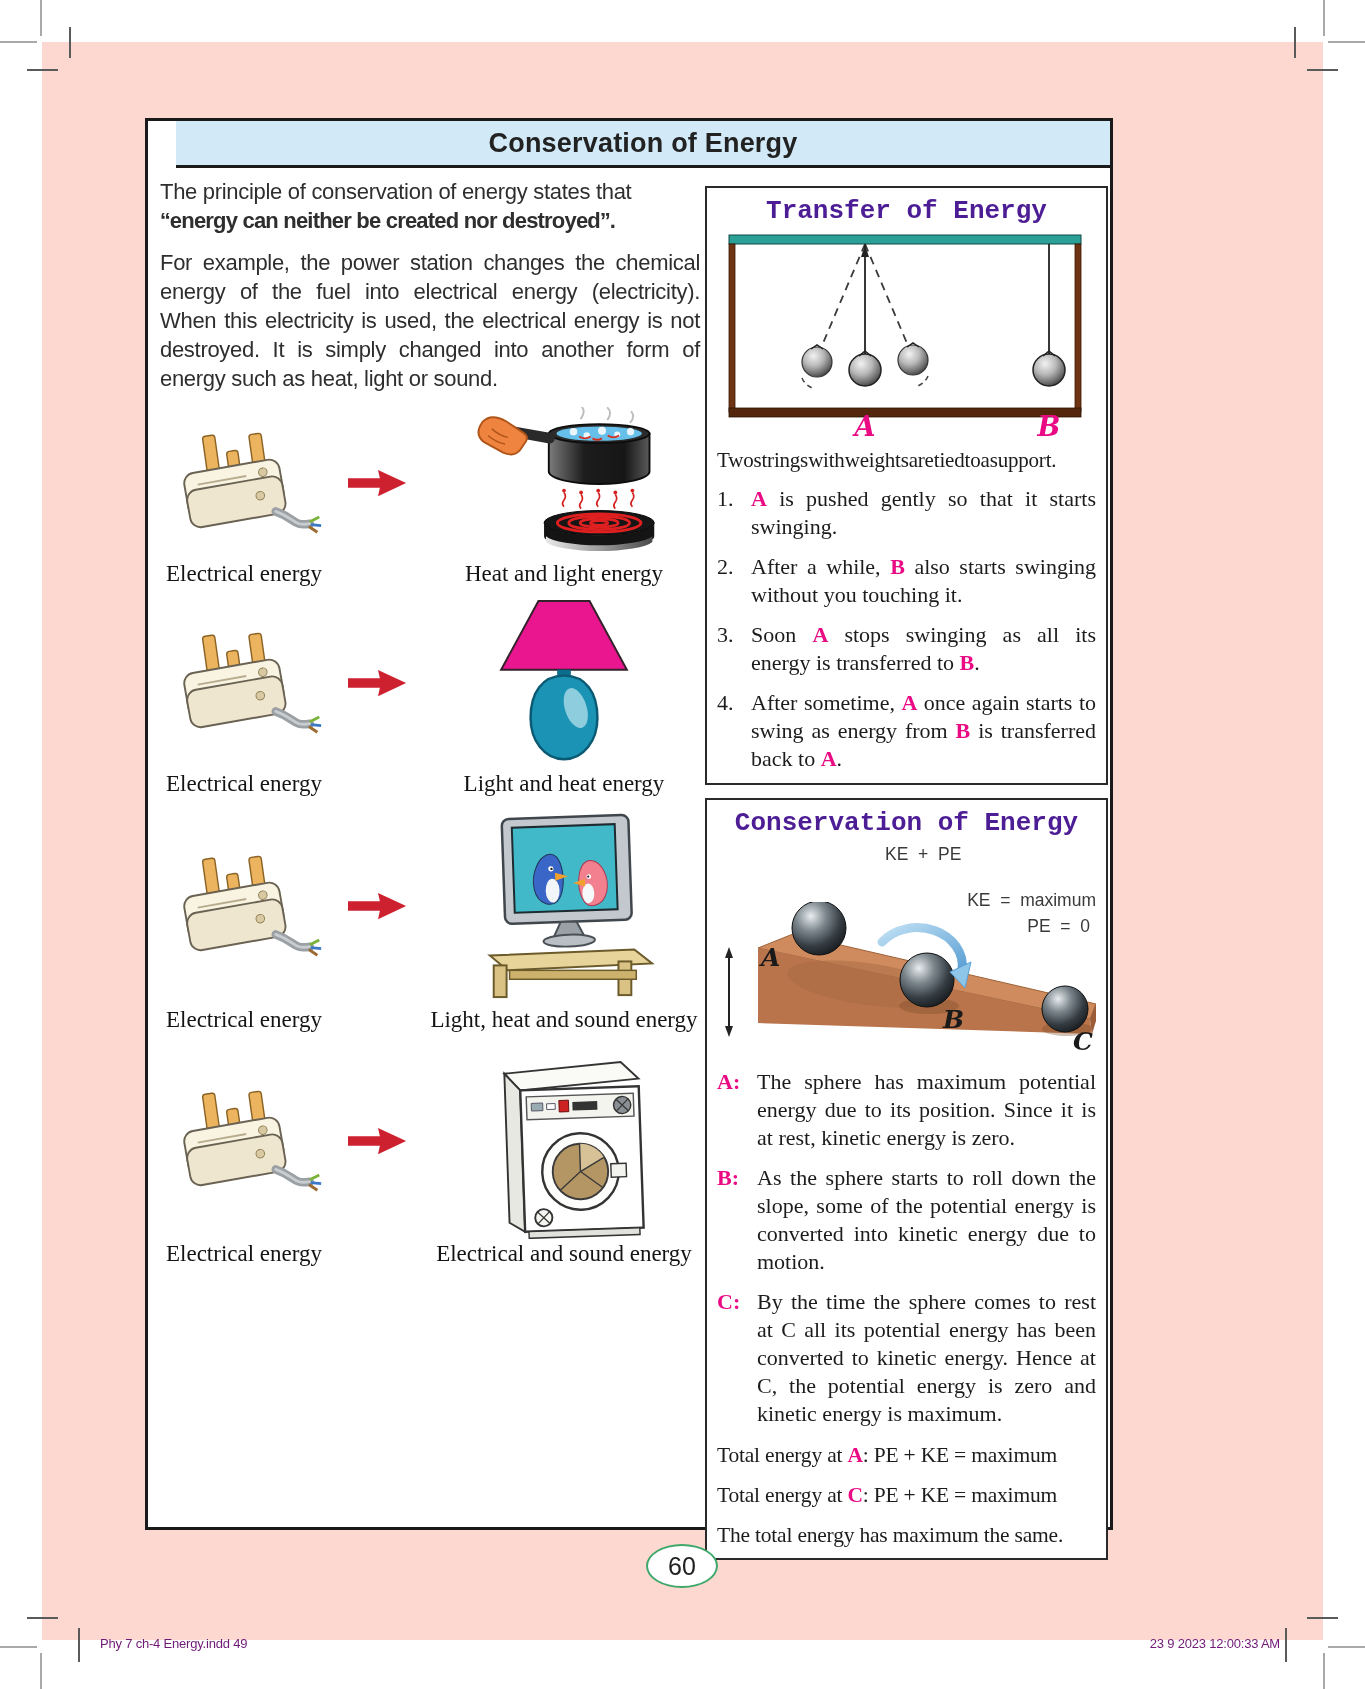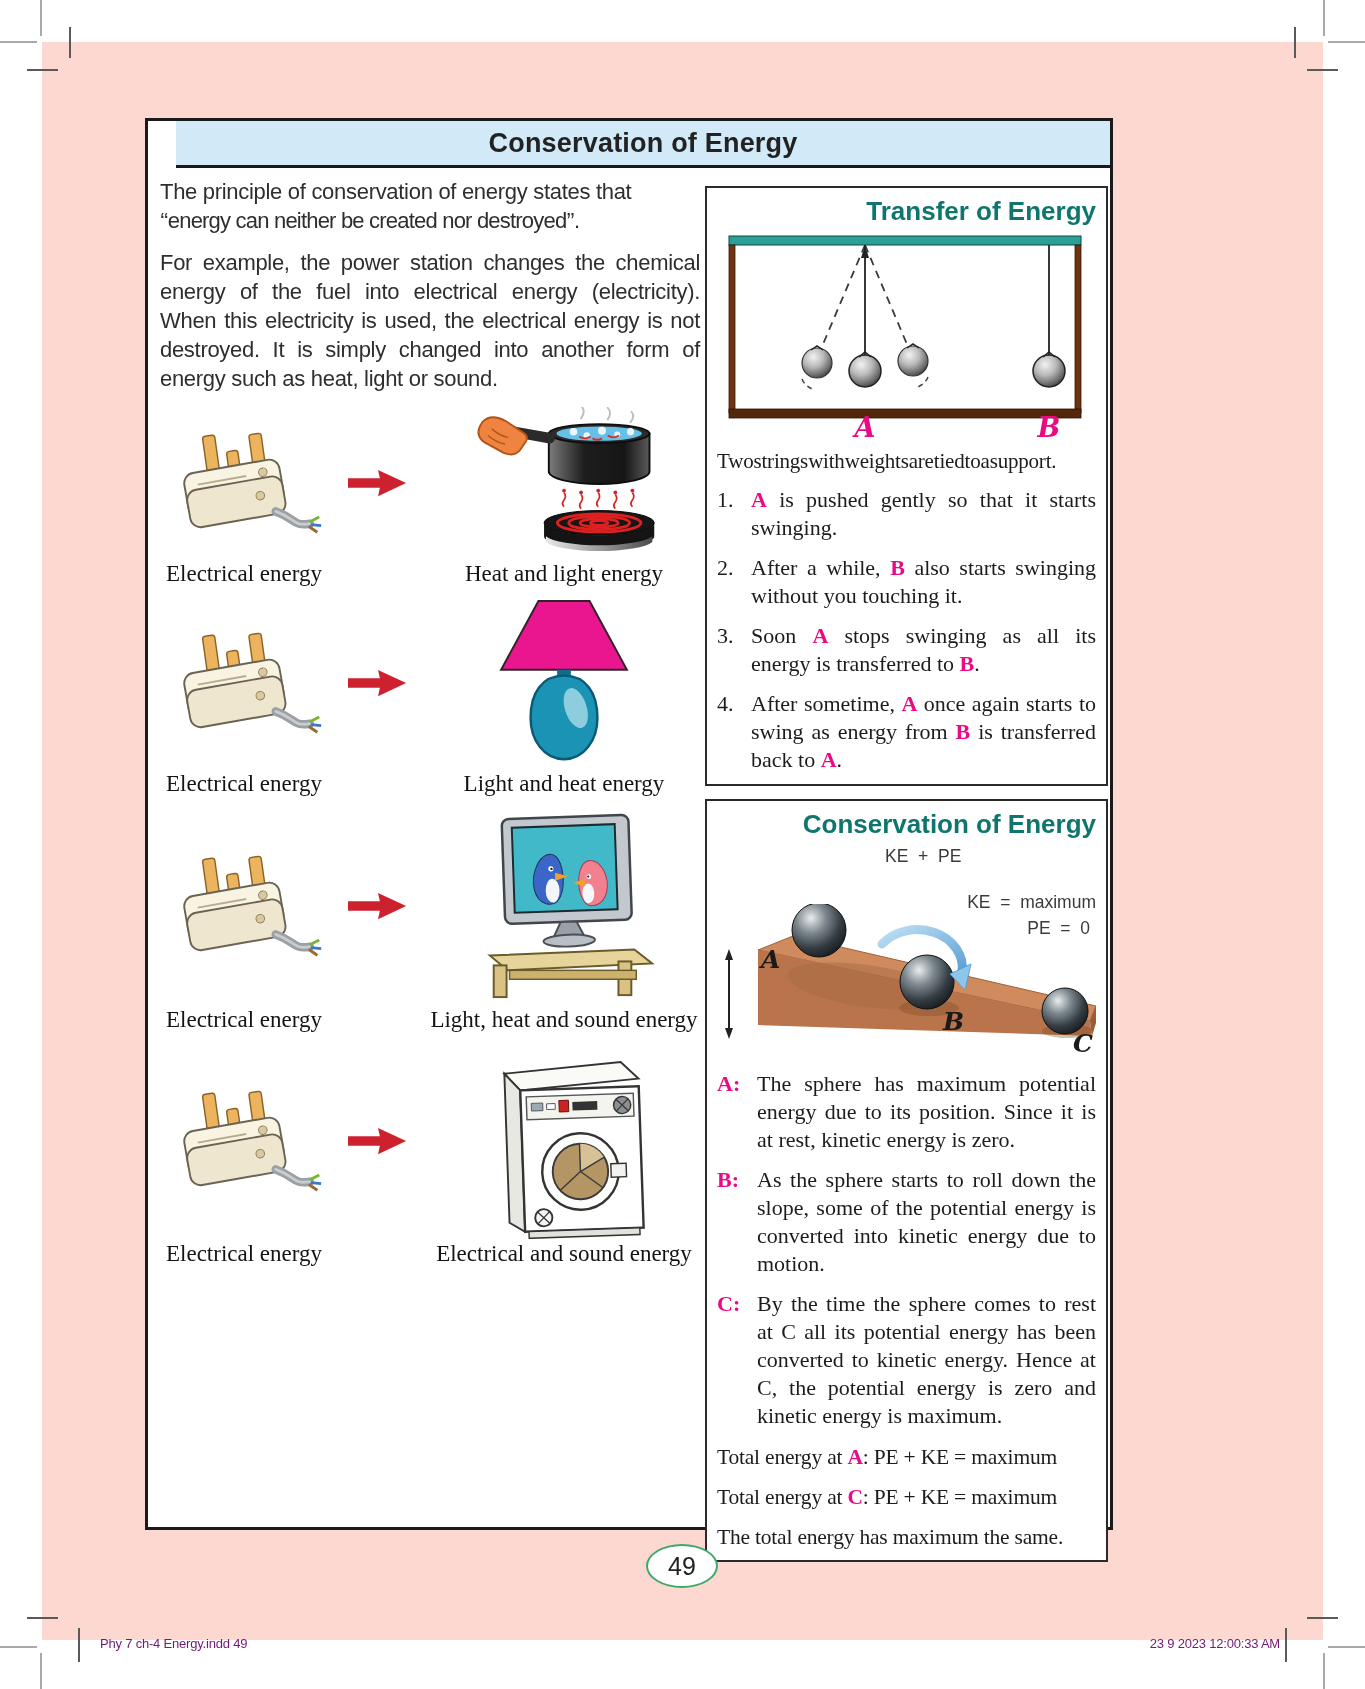--- a/index.html
+++ b/index.html
@@ -12,38 +12,38 @@
   
   .main-box{position:absolute;left:145px;top:118px;width:968px;height:1412px;background:#ffffff;
             border:3px solid #1a1a1a;box-sizing:border-box;padding-left:28px;}
   .header-bar{height:44px;background:#d2e9f7;border-bottom:3px solid #1a1a1a;text-align:center;
               line-height:44px;font-size:27px;font-weight:bold;color:#222;letter-spacing:.2px;}
   .content{position:absolute;left:0;top:50px;right:0;bottom:0;}
   
   .left-col{position:absolute;left:12px;top:0;bottom:0;width:540px;display:flex;flex-direction:column;}
   .left-col p{margin:13px 0 0 0;font-size:22px;line-height:29px;letter-spacing:-.3px;text-align:justify;}
   .p1-line{display:block;white-space:nowrap;}
-  .p1-bold{font-weight:normal;letter-spacing:-.8px;}
+  .p1-bold{font-weight:bold;letter-spacing:-.8px;}
   .figrow{display:grid;grid-template-columns:168px 100px 272px;align-items:center;justify-items:center;
           margin-top:10px;}
   .figrow .lbl{font-family:"Liberation Serif",serif;font-size:23px;color:#141414;white-space:nowrap;
                margin-top:2px;}
   .plug-svg{width:165px;height:106px;}
   .arrow-svg{width:62px;height:30px;}
   .dev{display:block;}
   .conclusion{margin-top:auto;margin-bottom:8px;}
   .concl-hl{color:#ea0a84;font-weight:bold;font-size:22px;letter-spacing:-.5px;white-space:nowrap;}
   .concl-body{font-size:22px;line-height:30px;letter-spacing:-.3px;text-align:justify;margin-top:3px;}
   .concl-body .b{font-weight:bold;}
   
   .right-col{position:absolute;left:557px;top:15px;width:403px;}
   .rbox{border:2px solid #2a2a2a;background:#fff;box-sizing:border-box;padding:4px 10px 10px;}
   .rbox + .rbox{margin-top:13px;}
-  .rtitle{font-family:Liberation Sans, sans-serif;font-weight:bold;font-size:26px;color:#0f766e;
-          text-align:right;margin:4px 0 4px;}
+  .rtitle{font-family:Liberation Mono, monospace;font-weight:bold;font-size:26px;color:#4c1d95;
+          text-align:center;margin:4px 0 4px;}
   .pend-svg{display:block;width:100%;height:210px;}
   .caption{font-family:"Liberation Serif",serif;font-size:21px;color:#1c1c1c;white-space:nowrap;
            letter-spacing:-.2px;word-spacing:-5px;margin-top:8px;}
   .li{display:flex;margin-top:12px;font-family:"Liberation Serif",serif;font-size:22px;
       line-height:28px;color:#1c1c1c;}
   .li .num{width:34px;flex:0 0 34px;}
   .li .litext{flex:1;text-align:justify;}
   .hl{color:#ea0a84;font-weight:bold;}
   .diagram{position:relative;height:214px;margin-top:2px;}
   .diagram .slope-svg{position:absolute;left:0;bottom:4px;width:379px;height:150px;}
@@ -380,16 +380,16 @@
           </div>
 
           <div class="total-line"><span>Total energy at </span><span class="hl">A</span><span>:  PE + KE = maximum</span></div>
           <div class="total-line"><span>Total energy at </span><span class="hl">C</span><span>:  PE + KE = maximum</span></div>
           <div class="closing">The total energy has maximum the same.</div>
         </div>
       </div>
     </div>
   </div>
 
-  <div class="page-badge">49</div>
+  <div class="page-badge">60</div>
   <div class="footer-text fl">Phy 7 ch-4 Energy.indd   49</div>
   <div class="footer-text fr">23 9 2023   12:00:33 AM</div>
 </div>
 
 </body></html>

